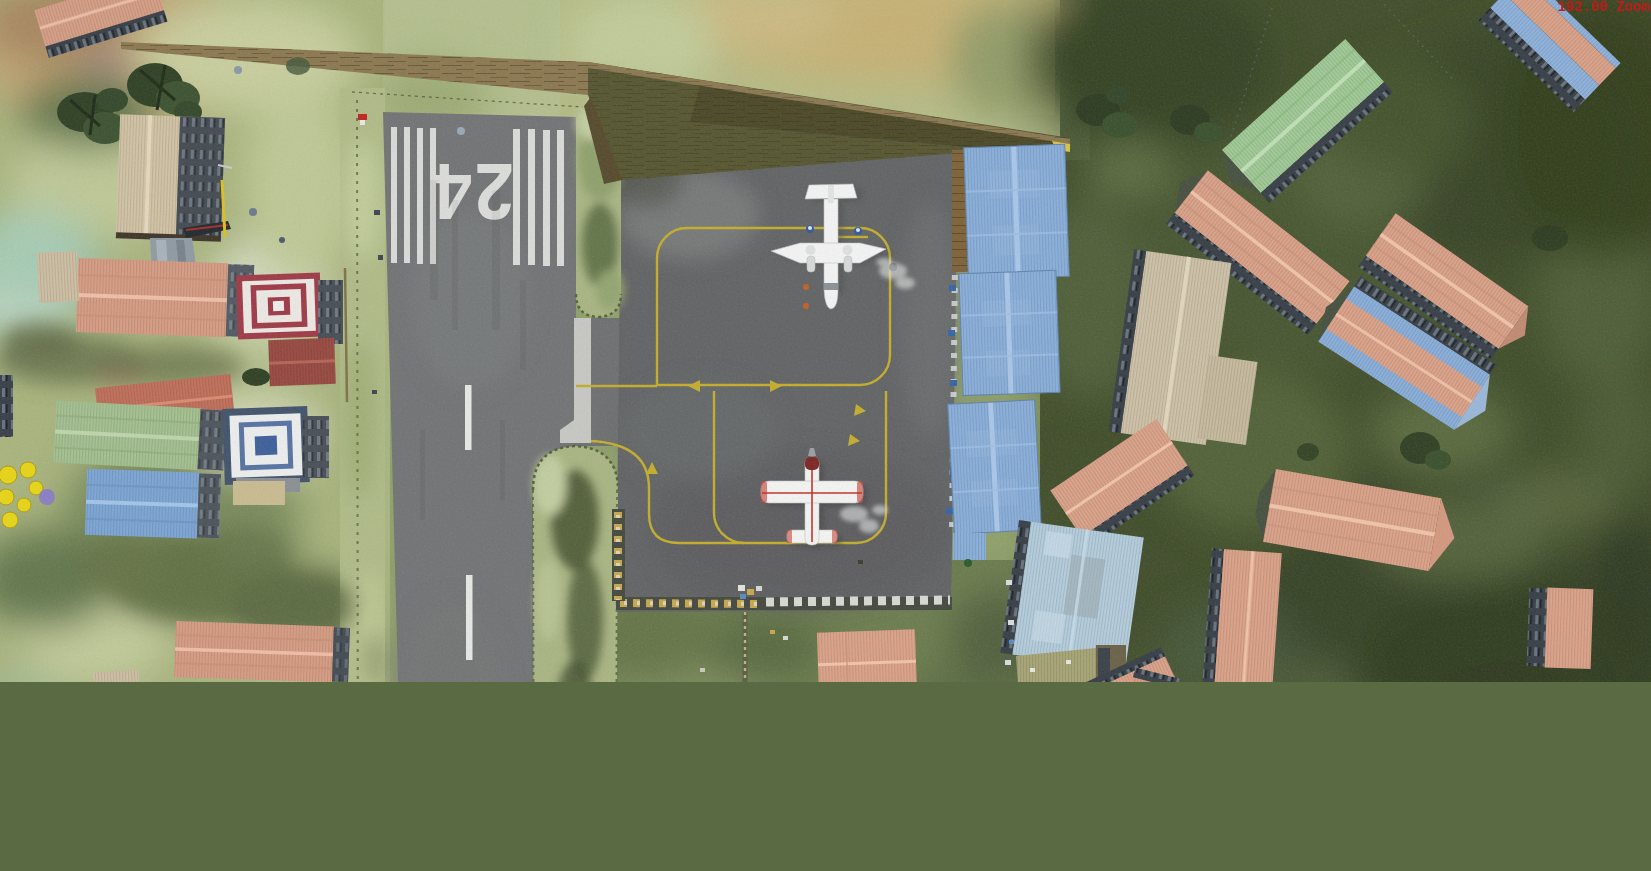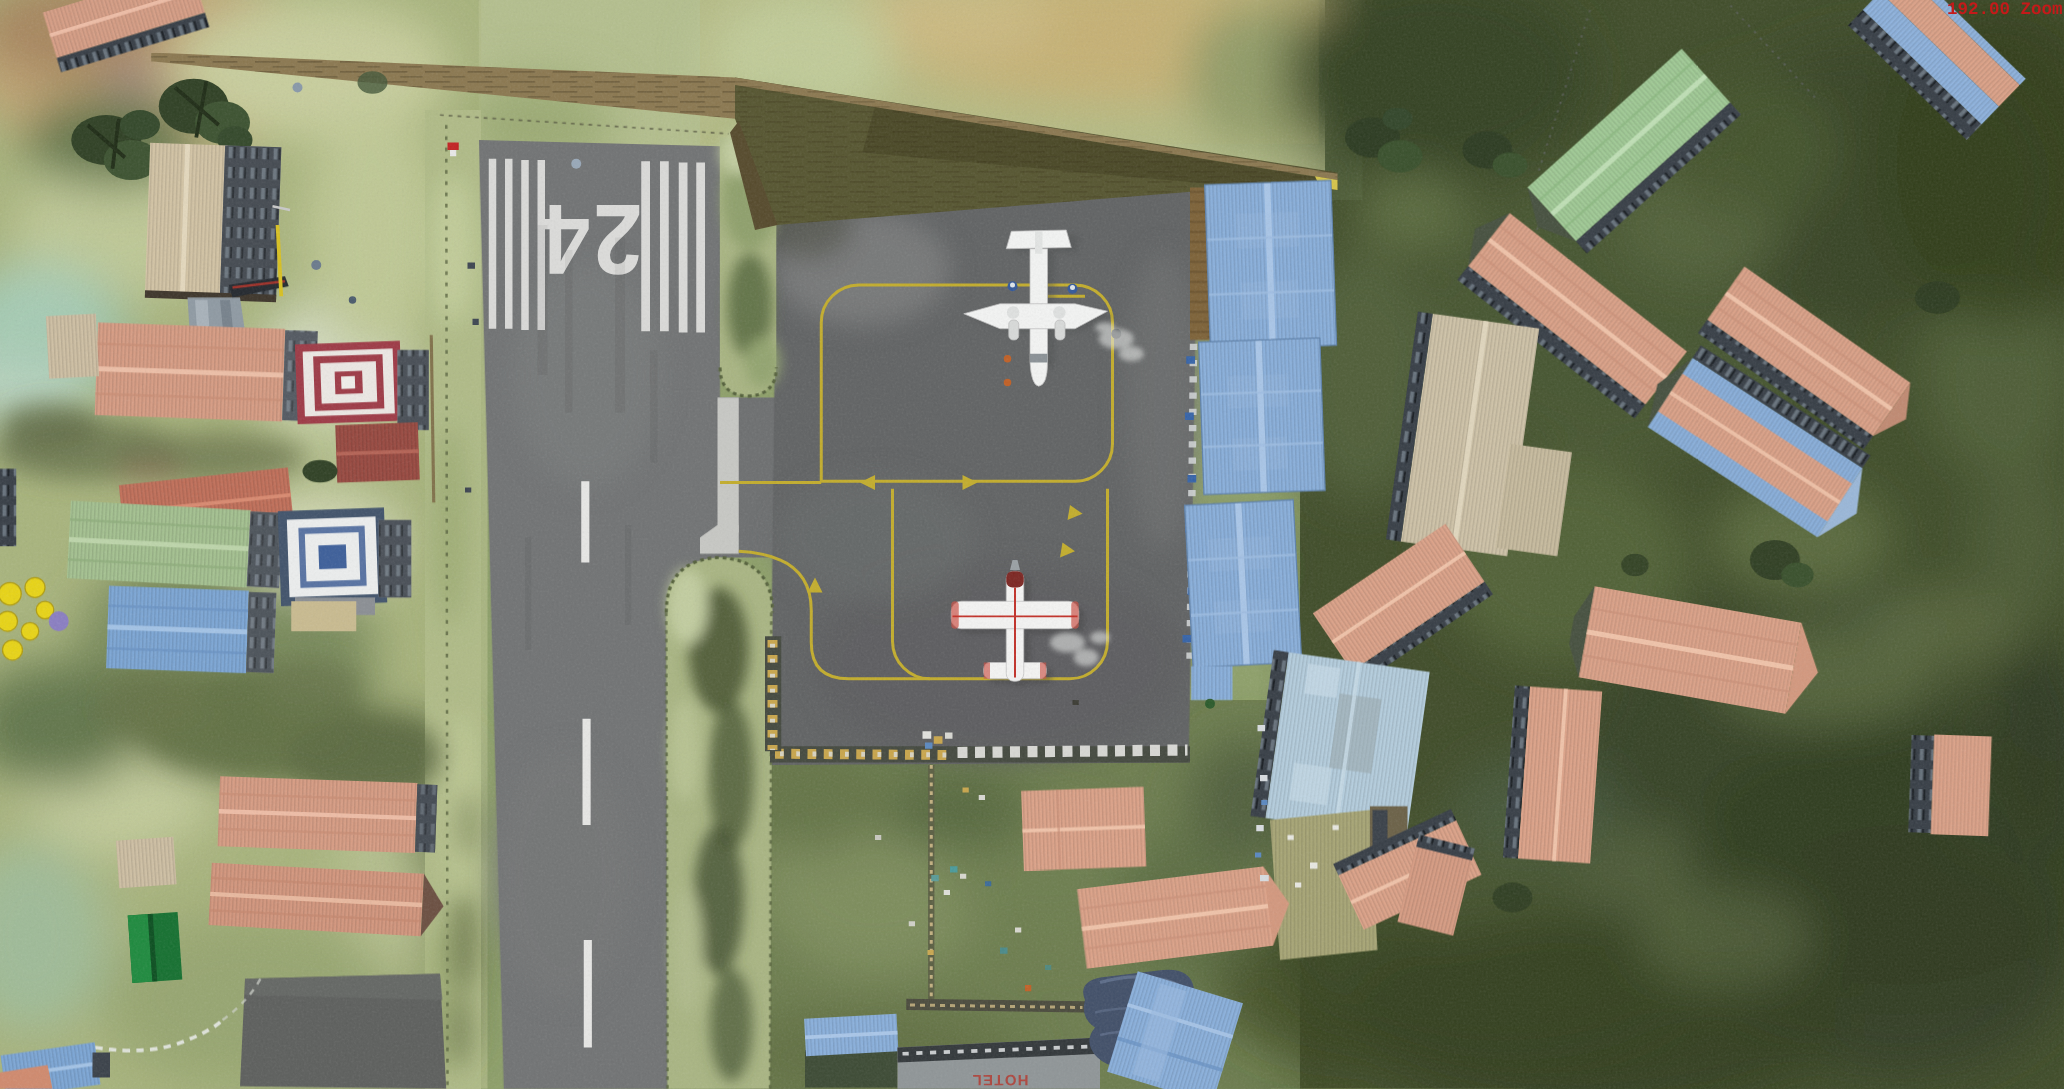--- a/index.html
+++ b/index.html
@@ -1,16 +1,16 @@
 <!DOCTYPE html>
 <html><head>
 <meta charset="utf-8">
 <style>
 html,body{margin:0;padding:0;background:#5a6a42;overflow:hidden;}
-#wrap{position:relative;width:1651px;height:871px;font-family:"Liberation Sans",sans-serif;}
+#wrap{position:relative;width:1651px;height:682px;font-family:"Liberation Sans",sans-serif;}
 svg{display:block;filter:blur(0.55px)}
 </style>
 </head>
 <body>
 <div id="wrap">
 <svg width="1651" height="871" viewBox="0 0 1651 871">
 <defs>
 <filter id="b18" x="-60%" y="-60%" width="220%" height="220%">
           <feGaussianBlur stdDeviation="18"></feGaussianBlur>
         </filter>

